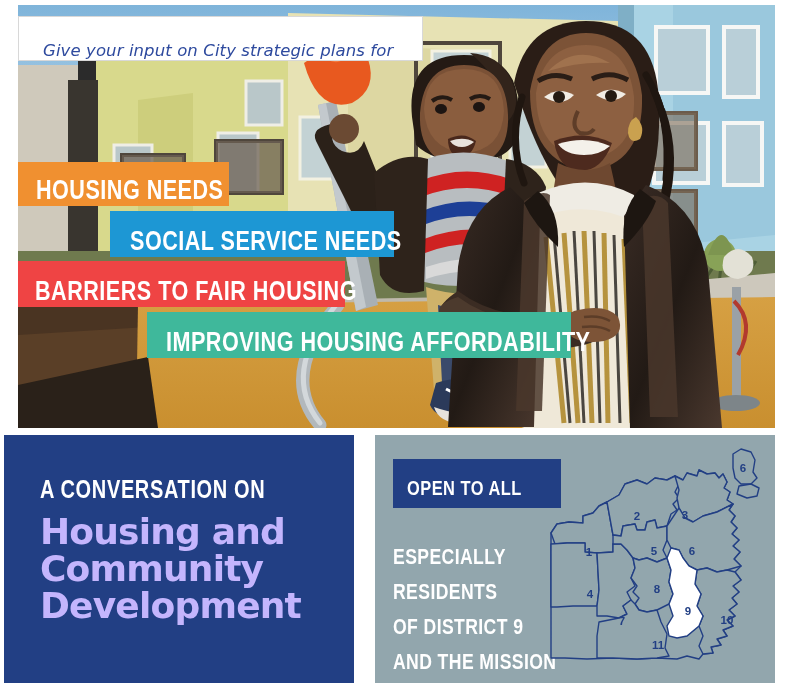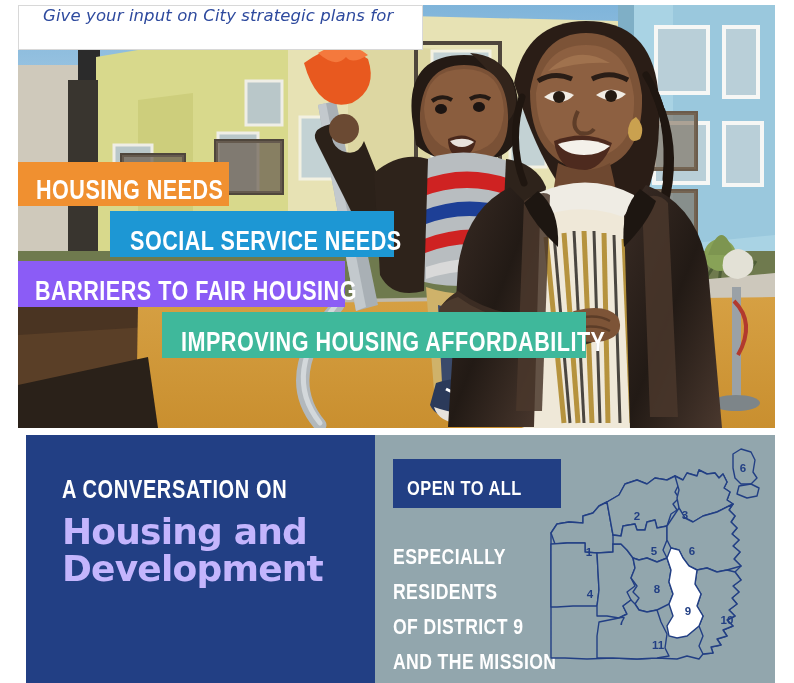--- a/index.html
+++ b/index.html
@@ -10,23 +10,23 @@
 
   
   #hero{
     position:absolute;left:18px;top:5px;width:757px;height:423px;
     overflow:hidden;background:#9fb8cf;
   }
   #hero svg{position:absolute;left:0;top:0;width:100%;height:100%;display:block;}
 
   
   #kicker-box{
-    position:absolute;left:18px;top:5px;width:405px;height:45px;
+    position:absolute;left:18px;top:16px;width:405px;height:45px;
     background:#ffffff;border:1px solid #d8d8d8;box-sizing:border-box;
-    display:flex;align-items:flex-start;padding-left:24px;
+    display:flex;align-items:flex-end;padding-left:24px;
   }
   #kicker-box .kicker-text{
     font-family:"DejaVu Sans", sans-serif;
     font-style:italic;font-size:16.5px;color:#2e4a9e;letter-spacing:0.1px;
     white-space:nowrap;
   }
 
   
   .topic-bar{
     position:absolute;display:flex;align-items:flex-end;
@@ -35,28 +35,28 @@
   .topic-bar .topic-label{
     font-family:"Liberation Sans Narrow","Liberation Sans", sans-serif;
     color:#ffffff;font-weight:bold;white-space:nowrap;
     transform:scaleX(0.80);transform-origin:left center;
     letter-spacing:0.6px;
   }
   #topic-1{left:18px;top:162px;width:211px;height:44px;background:#f09030;padding-left:18px;}
   #topic-1 .topic-label{font-size:27px;}
   #topic-2{left:110px;top:211px;width:284px;height:46px;background:#1d97d4;padding-left:20px;}
   #topic-2 .topic-label{font-size:27px;}
-  #topic-3{left:18px;top:261px;width:327px;height:46px;background:#8b5cf6;padding-left:17px;}
+  #topic-3{left:18px;top:261px;width:327px;height:46px;background:#ef4444;padding-left:17px;}
   #topic-3 .topic-label{font-size:27px;}
-  #topic-4{left:162px;top:312px;width:424px;height:46px;background:#3fb89b;padding-left:19px;}
+  #topic-4{left:147px;top:312px;width:424px;height:46px;background:#3fb89b;padding-left:19px;}
   #topic-4 .topic-label{font-size:27px;}
 
   
   #blue-panel{
-    position:absolute;left:26px;top:435px;width:350px;height:248px;
+    position:absolute;left:4px;top:435px;width:350px;height:248px;
     background:#223f84;box-sizing:border-box;padding:40px 0 0 36px;
   }
   #blue-panel .eyebrow{
     font-family:"Liberation Sans Narrow","Liberation Sans", sans-serif;
     color:#ffffff;font-weight:bold;font-size:25px;letter-spacing:0.8px;
     transform:scaleX(0.80);transform-origin:left center;white-space:nowrap;
     margin-bottom:9px;
   }
   #blue-panel .bigtitle{
     font-family:"DejaVu Sans", sans-serif;
@@ -343,20 +343,21 @@
   <span class="topic-label">BARRIERS TO FAIR HOUSING</span>
 </div>
 <div class="topic-bar" id="topic-4">
   <span class="topic-label">IMPROVING HOUSING AFFORDABILITY</span>
 </div>
 
 <div id="blue-panel">
   <div class="eyebrow">A CONVERSATION ON</div>
   <div class="bigtitle">
     <span class="ln">Housing and</span>
+    <span class="ln">Community</span>
     <span class="ln">Development</span>
   </div>
 </div>
 
 <div id="gray-panel">
 
   <div id="badge">
     <span class="badge-text">OPEN TO ALL</span>
   </div>
 

